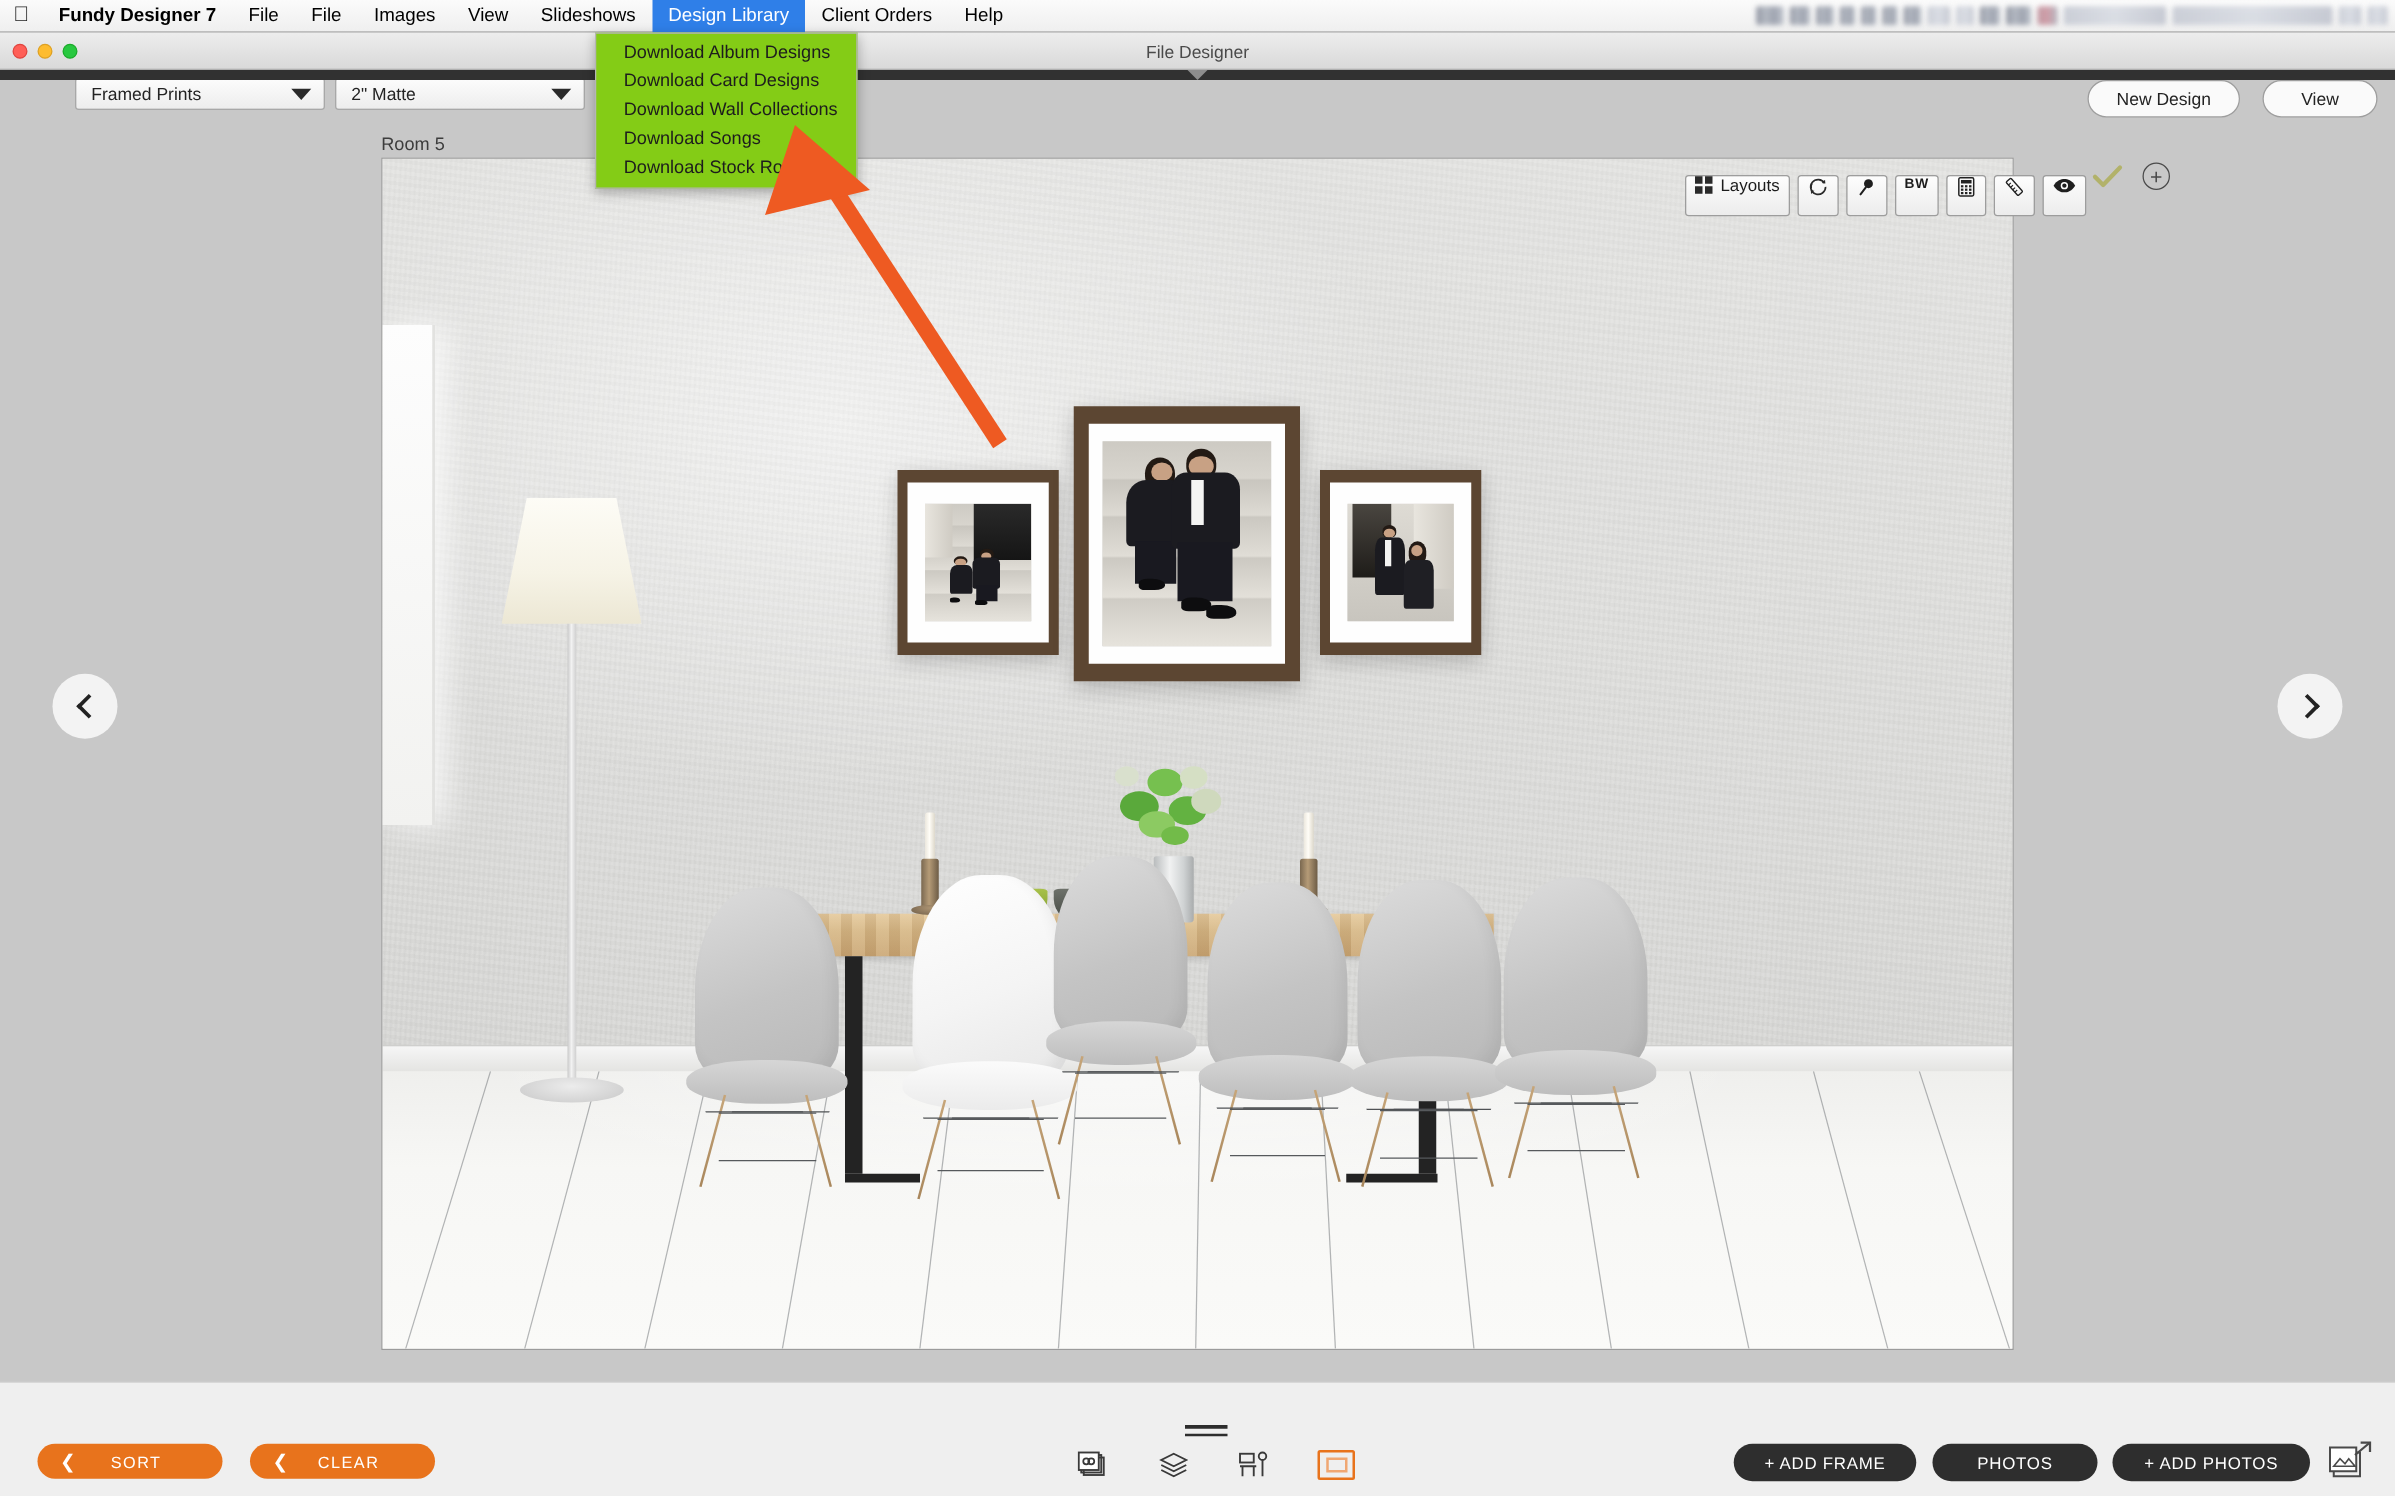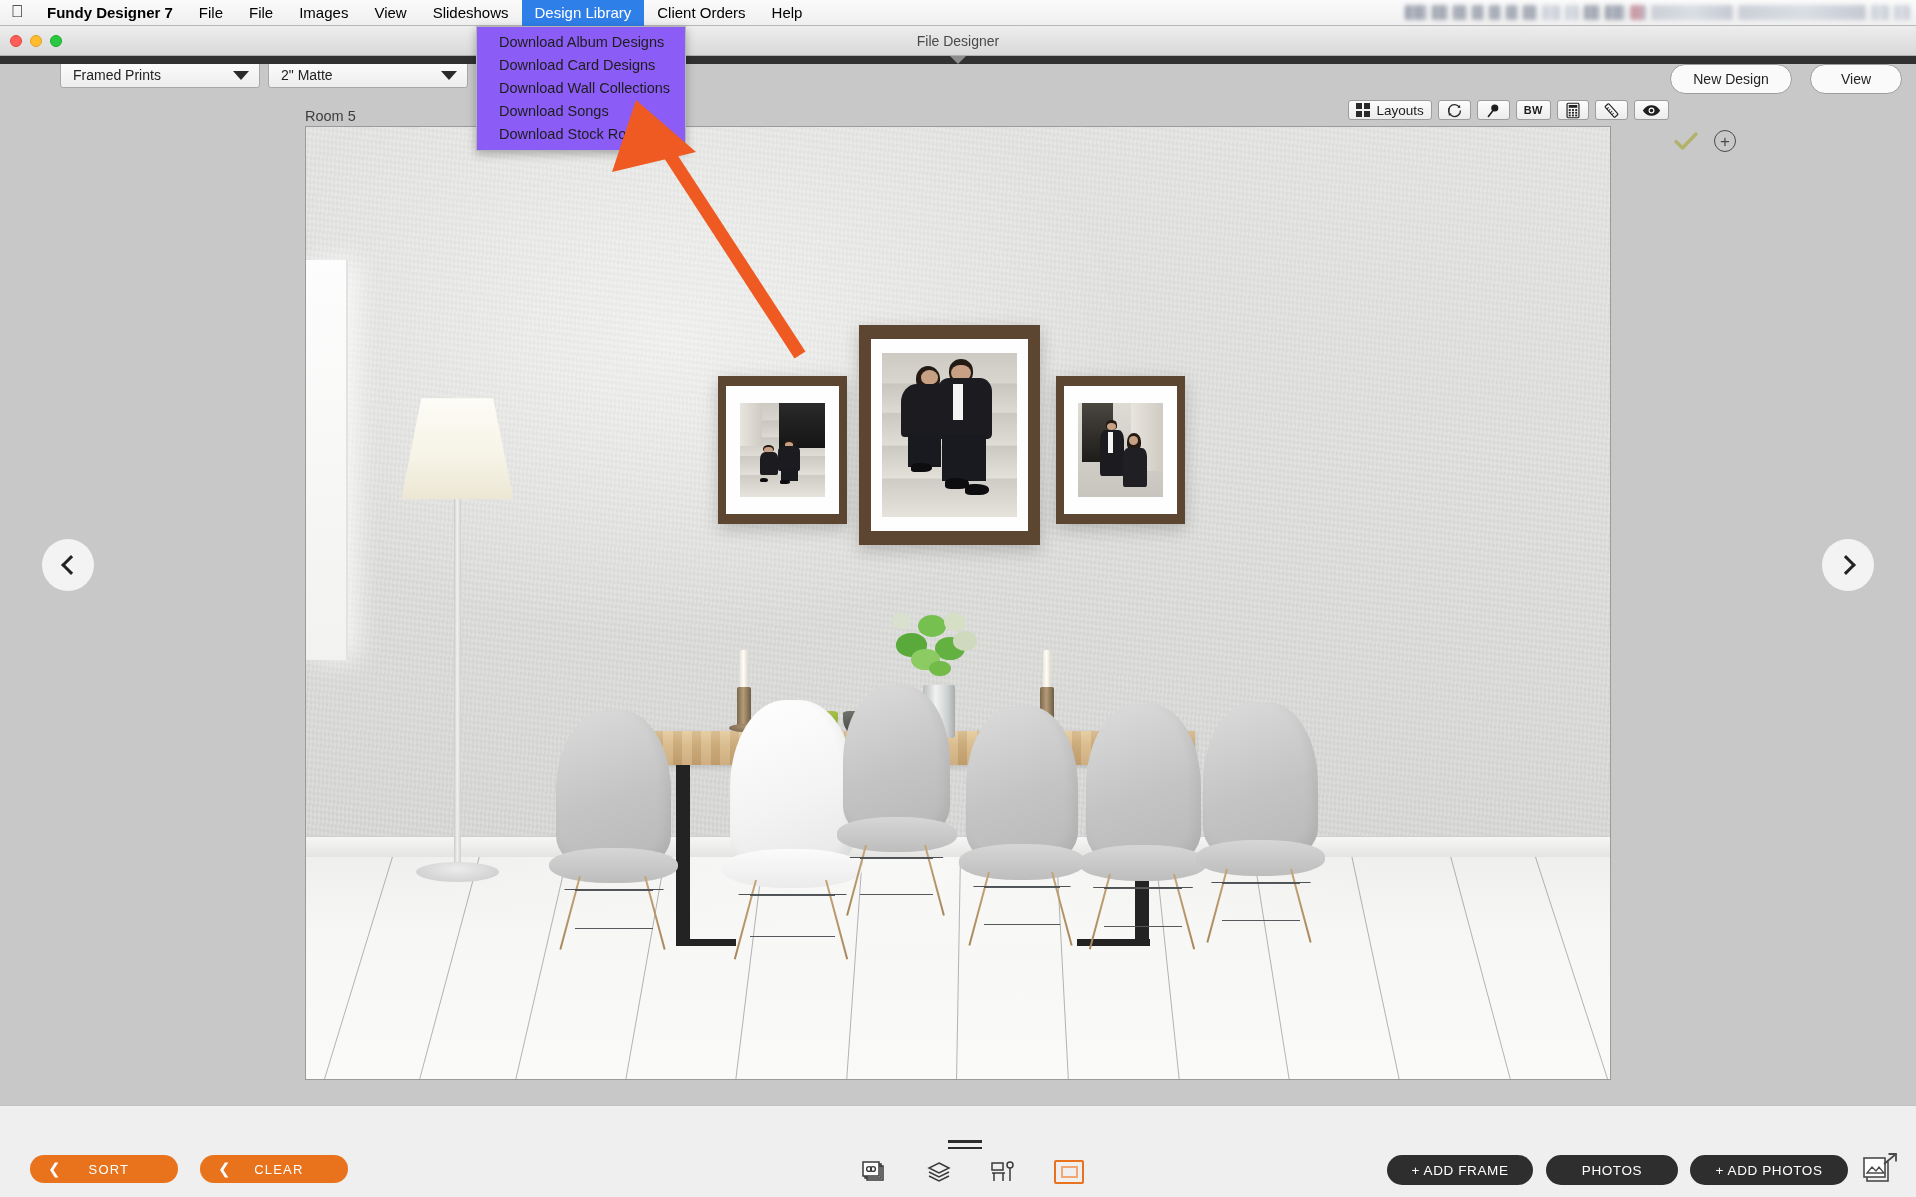--- a/index.html
+++ b/index.html
@@ -66,21 +66,21 @@
     width: 0; height: 0; margin-left: -8px;
     border-left: 8px solid transparent;
     border-right: 8px solid transparent;
     border-top: 8px solid #8d8d8d;
     z-index: 260;
   }
 
   
   .dropdown-menu {
     position: absolute; left: 476px; top: 26px; width: 210px;
-    background: #8b5cf6;
+    background: #84cc16;
     border: 1px solid #b5b5b5;
     box-shadow: 0 3px 9px rgba(0,0,0,.28);
     padding: 4px 0;
     z-index: 500;
   }
   .dropdown-item {
     padding: 2px 10px 2px 22px;
     font-size: 14.5px; color: #1d1d1d; line-height: 19px;
     white-space: nowrap;
   }
@@ -118,26 +118,26 @@
     position: absolute; left: 305px; top: 108px;
     font-size: 14.5px; color: #3d3d3d;
     z-index: 120;
   }
   .tool-cluster {
     position: absolute; right: 247px; top: 100px;
     display: flex; align-items: center; gap: 6px;
     z-index: 120;
   }
   .tool-btn {
-    height: 20px; min-width: 32px;
+    height: 33px; min-width: 32px;
     background: linear-gradient(#fdfdfd,#ececec);
     border: 1px solid #9d9d9d; border-radius: 3px;
-    display: flex; align-items: center; justify-content: center;
+    display: flex; justify-content: center;
     gap: 6px; padding: 0 7px;
-    font-size: 13.5px; color: #1c1c1c;
+    font-size: 13.5px; color: #1c1c1c; margin-top: 40px;
   }
   .grid-icon {
     display: inline-grid; grid-template-columns: 6px 6px;
     grid-template-rows: 6px 6px; gap: 2px;
   }
   .grid-icon i { background: #2a2a2a; display: block; }
   .bw-txt { font-size: 11px; font-weight: bold; letter-spacing: .5px; }
 
   .check-btn {
     position: absolute; right: 215px; top: 128px;

